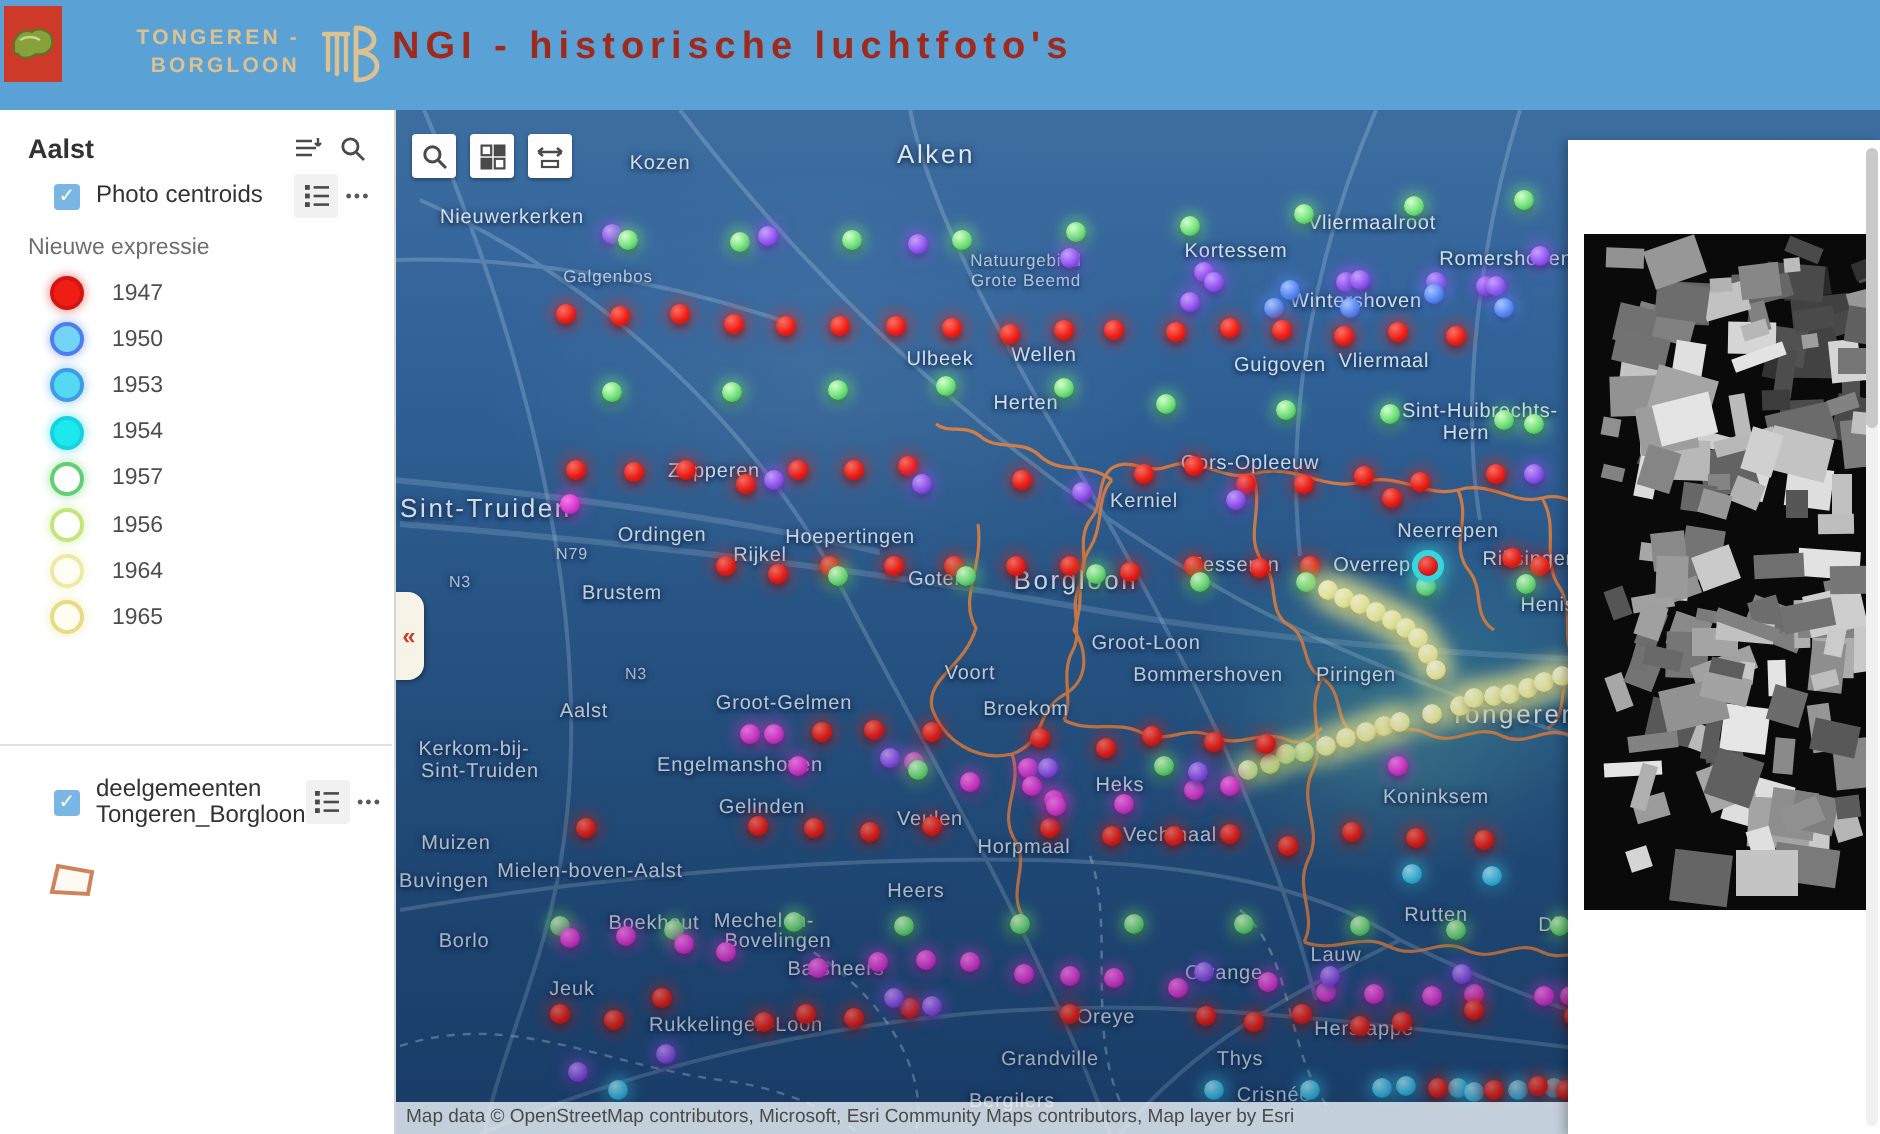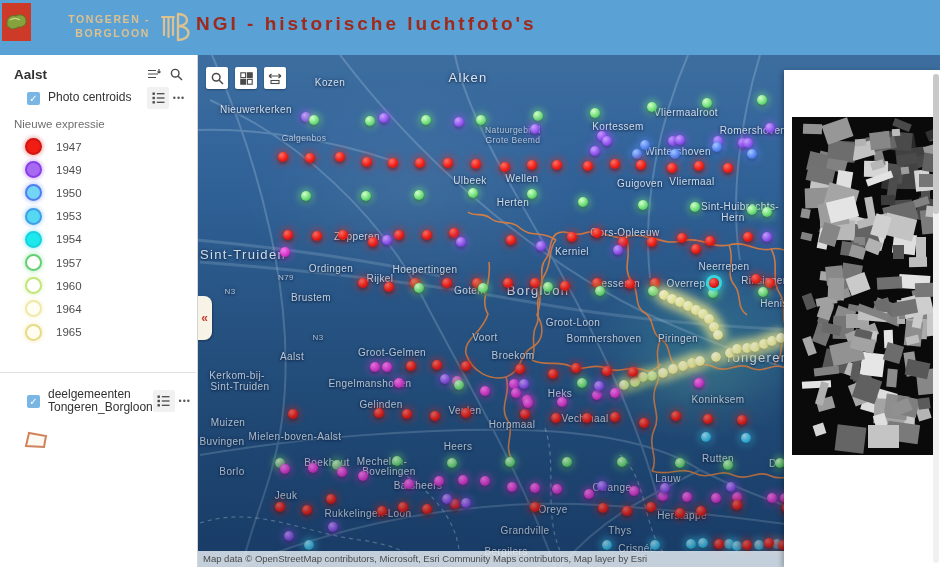--- a/index.html
+++ b/index.html
@@ -559,42 +559,38 @@
   </div>
 
   <div class="expr-label">Nieuwe expressie</div>
 
   <div class="legend-list" id="legend-list">
       <div class="legend-row">
         <div class="legend-swatch" style="background: rgb(240, 29, 21); border: 2.5px solid rgb(210, 21, 16); box-shadow: rgba(210, 21, 16, 0.4) 0px 0px 4px 1px;"></div>
         <div class="legend-year">1947</div>
       </div>
       <div class="legend-row">
-        <div class="legend-swatch" style="background: rgb(168, 106, 242); border: 2.5px solid rgb(138, 63, 230); box-shadow: rgba(138, 63, 230, 0.4) 0px 0px 4px 1px;"></div>
-        <div class="legend-year">1949</div>
-      </div>
-      <div class="legend-row">
         <div class="legend-swatch" style="background: rgb(114, 213, 245); border: 2.5px solid rgb(79, 125, 240); box-shadow: rgba(79, 125, 240, 0.4) 0px 0px 4px 1px;"></div>
         <div class="legend-year">1950</div>
       </div>
       <div class="legend-row">
         <div class="legend-swatch" style="background: rgb(85, 216, 242); border: 2.5px solid rgb(63, 157, 232); box-shadow: rgba(63, 157, 232, 0.4) 0px 0px 4px 1px;"></div>
         <div class="legend-year">1953</div>
       </div>
       <div class="legend-row">
         <div class="legend-swatch" style="background: rgb(29, 233, 236); border: 2.5px solid rgb(22, 210, 224); box-shadow: rgba(22, 210, 224, 0.4) 0px 0px 4px 1px;"></div>
         <div class="legend-year">1954</div>
       </div>
       <div class="legend-row">
         <div class="legend-swatch" style="background: rgb(255, 255, 255); border: 2.5px solid rgb(98, 207, 114); box-shadow: rgba(98, 207, 114, 0.4) 0px 0px 4px 1px;"></div>
         <div class="legend-year">1957</div>
       </div>
       <div class="legend-row">
         <div class="legend-swatch" style="background: rgb(255, 255, 255); border: 2.5px solid rgb(195, 230, 120); box-shadow: rgba(195, 230, 120, 0.4) 0px 0px 4px 1px;"></div>
-        <div class="legend-year">1960</div>
+        <div class="legend-year">1956</div>
       </div>
       <div class="legend-row">
         <div class="legend-swatch" style="background: rgb(255, 254, 242); border: 2.5px solid rgb(239, 233, 168); box-shadow: rgba(239, 233, 168, 0.4) 0px 0px 4px 1px;"></div>
         <div class="legend-year">1964</div>
       </div>
       <div class="legend-row">
         <div class="legend-swatch" style="background: rgb(255, 253, 240); border: 2.5px solid rgb(231, 219, 133); box-shadow: rgba(231, 219, 133, 0.4) 0px 0px 4px 1px;"></div>
         <div class="legend-year">1965</div>
       </div>
     </div>

